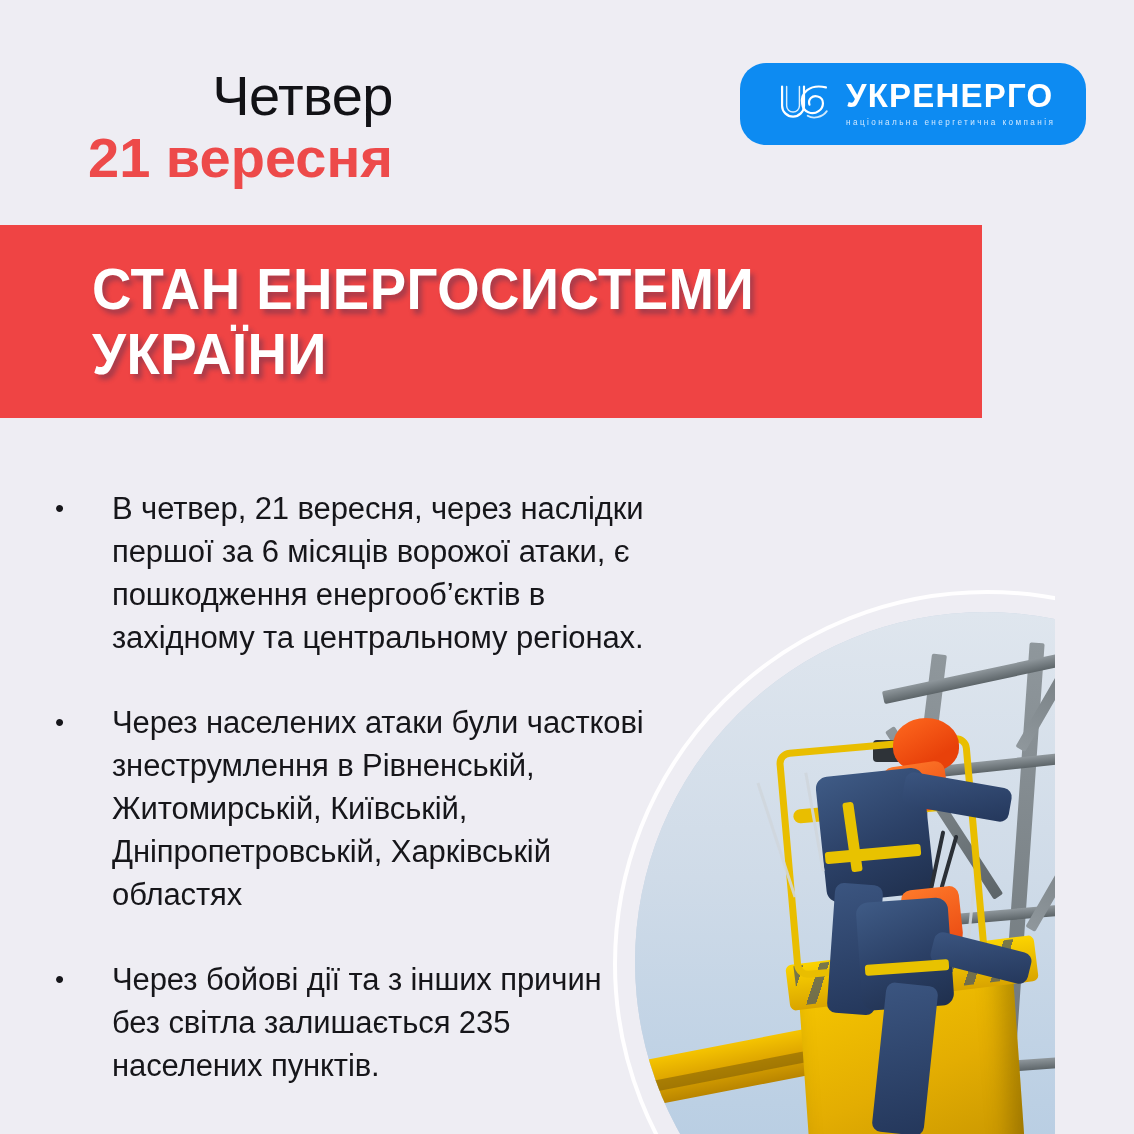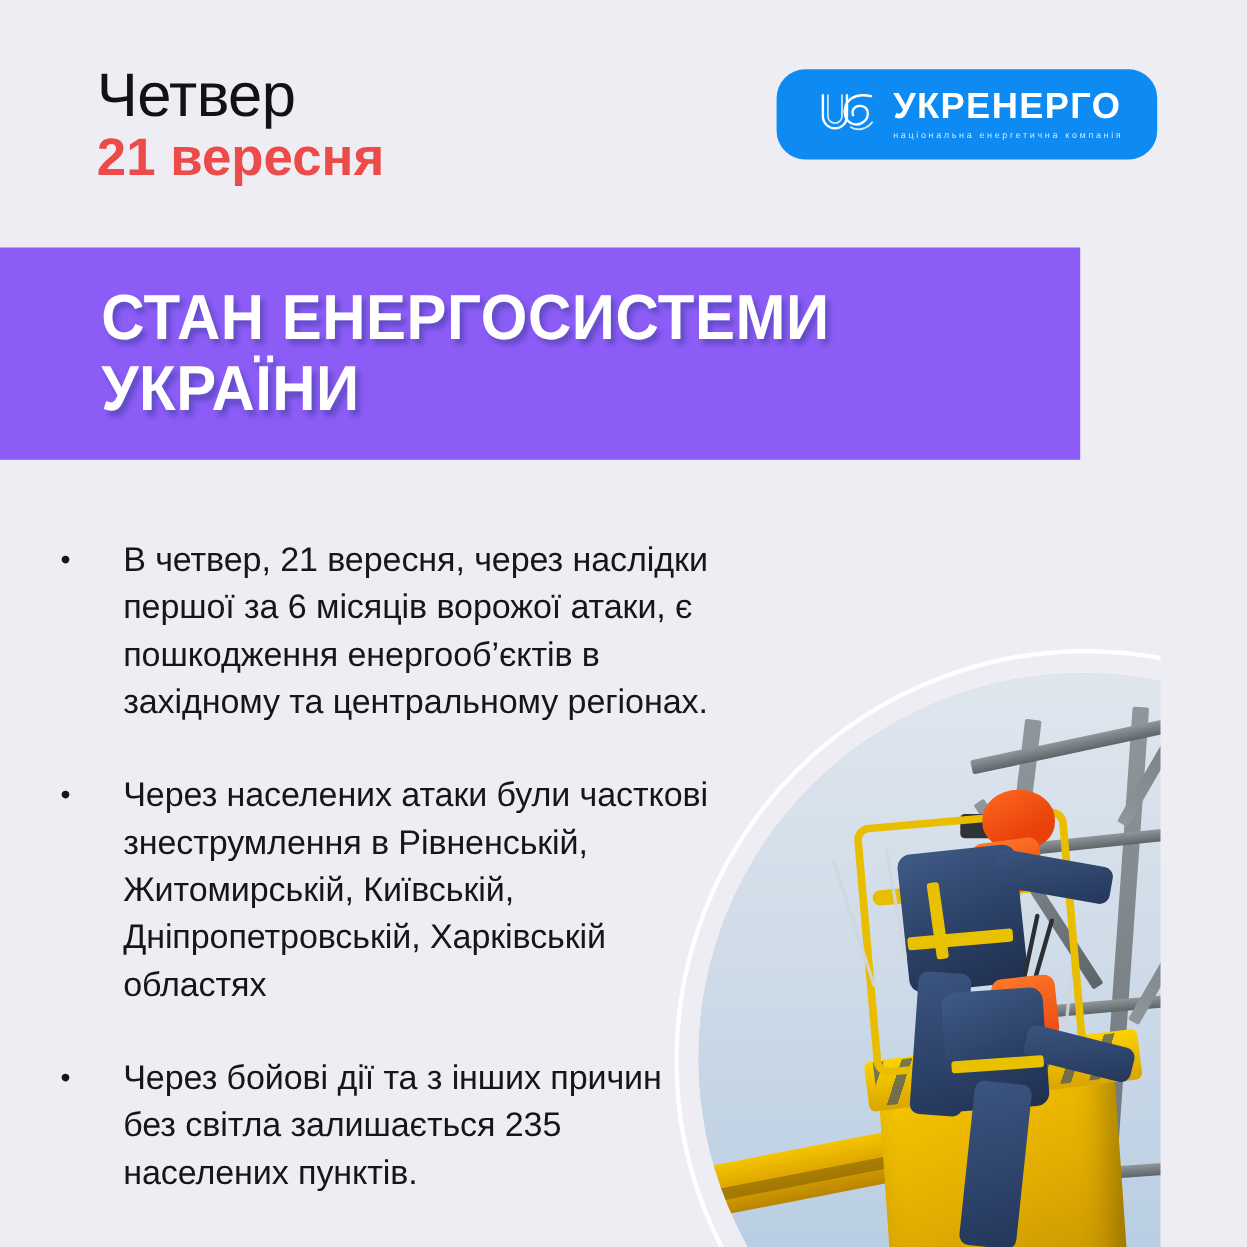--- a/index.html
+++ b/index.html
@@ -13,46 +13,47 @@
   #canvas{
     position:relative;
     width:1134px;height:1134px;
     background:#eeedf3;
     overflow:hidden;
   }
 
   
   .header-date{
     position:absolute;
-    left:88px; top:58px;
+    left:88px; top:68px;
     line-height:1.0;
     user-select:none;
+    text-align:right;
   }
   .date-weekday{
     font-family:"Liberation Sans", sans-serif;
     font-size:56px;
     font-weight:400;
     color:#121216;
     letter-spacing:-0.5px;
     display:block;
   }
   .date-day{
     font-family:"Liberation Sans", sans-serif;
-    font-size:48px;
+    font-size:56px;
     font-weight:700;
     color:#ed4a4a;
     letter-spacing:0px;
     display:block;
     margin-top:6px;
   }
 
   
   .logo-badge{
     position:absolute;
-    left:706px; top:63px;
+    left:740px; top:63px;
     width:346px; height:82px;
     background:#0d8bf2;
     border-radius:26px;
     display:flex;
     align-items:center;
     padding-left:36px;
     box-sizing:border-box;
   }
   .logo-mark{
     width:56px;height:42px;
@@ -82,21 +83,21 @@
     margin-top:7px;
     white-space:nowrap;
     text-transform:lowercase;
   }
 
   
   .title-banner{
     position:absolute;
     left:0; top:225px;
     width:982px; height:193px;
-    background:#8b5cf6;
+    background:#ef4444;
     display:flex;
     align-items:center;
   }
   .title-text{
     margin-left:92px;
     color:#ffffff;
     font-family:"Liberation Sans Narrow","Liberation Sans", sans-serif;
     font-size:58px;
     font-weight:700;
     line-height:1.12;

